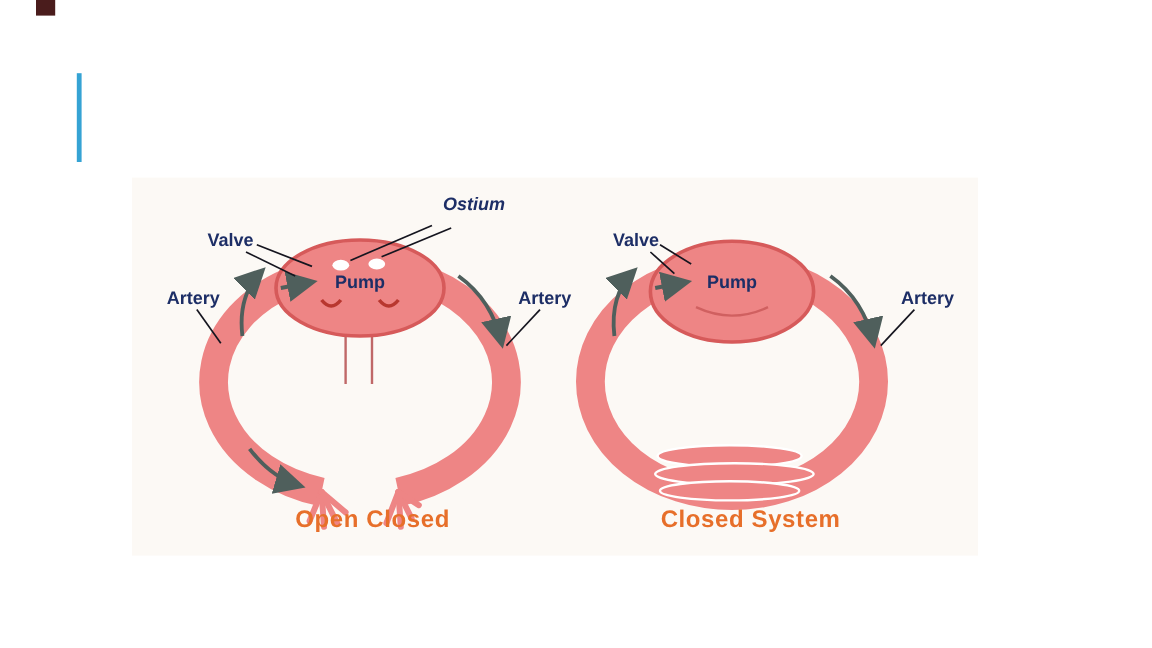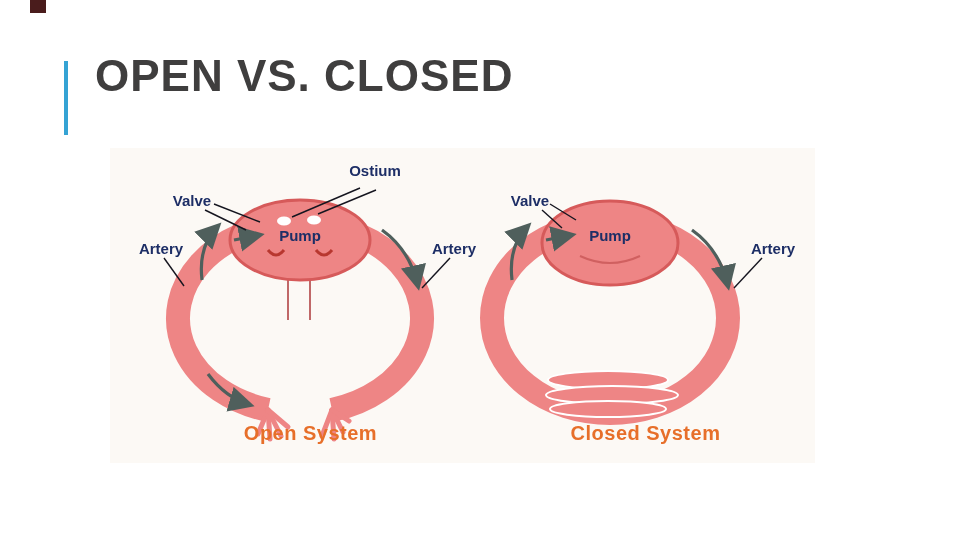--- a/index.html
+++ b/index.html
@@ -54,21 +54,20 @@
     font-size: 20px; font-weight: bold; letter-spacing: 0.5px;
   }
 </style>
 </head>
 <body>
 
 <div class="corner-mark"></div>
 <div class="accent-bar"></div>
 
 <div class="title">
-  <div>OPEN VS. CLOSED</div>
 </div>
 
 <div class="diagram">
 
   <svg width="705" height="315" viewBox="0 0 705 315">
     <defs>
       <marker id="ah" markerWidth="9" markerHeight="9" refX="6.5" refY="4" orient="auto">
         <path d="M0,0 L8,4 L0,8 z" fill="#4f5f5c"></path>
       </marker>
     </defs>
@@ -127,24 +126,24 @@
         <path class="arrow" marker-end="url(#ah)" d="M 436 92 L 462 87"></path>
       </g>
       <g>
         <line class="leader" x1="432" y1="62" x2="452" y2="80"></line>
         <line class="leader" x1="440" y1="56" x2="466" y2="72"></line>
         <line class="leader" x1="652" y1="110" x2="624" y2="140"></line>
       </g>
     </g>
   </svg>
 
-  <div class="dlabel" style="left:220px; top:14px; width:90px;">Ostium</div>
+  <div class="dlabel" style="left:240px; top:14px; width:90px;font-style:italic;">Ostium</div>
   <div class="dlabel" style="left:52px; top:44px; width:60px;">Valve</div>
   <div class="dlabel" style="left:158px; top:79px; width:64px;">Pump</div>
   <div class="dlabel" style="left:18px; top:92px; width:66px;">Artery</div>
   <div class="dlabel" style="left:312px; top:92px; width:64px;">Artery</div>
   <div class="dlabel" style="left:390px; top:44px; width:60px;">Valve</div>
   <div class="dlabel" style="left:468px; top:79px; width:64px;">Pump</div>
   <div class="dlabel" style="left:630px; top:92px; width:66px;">Artery</div>
 
-  <div class="caption" style="left:108px; top:274px; width:185px;">Open System</div>
-  <div class="caption" style="left:438px; top:274px; width:195px;">Closed System</div>
+  <div class="caption" style="left:108px; top:274px; width:185px;">Open Closed</div>
+  <div class="caption" style="left:418px; top:274px; width:195px;">Closed System</div>
 </div>
 
 </body></html>

